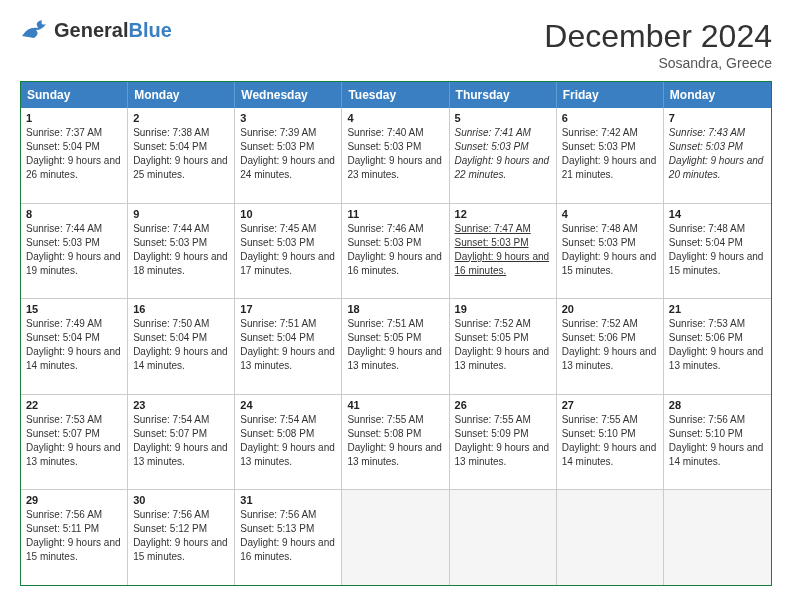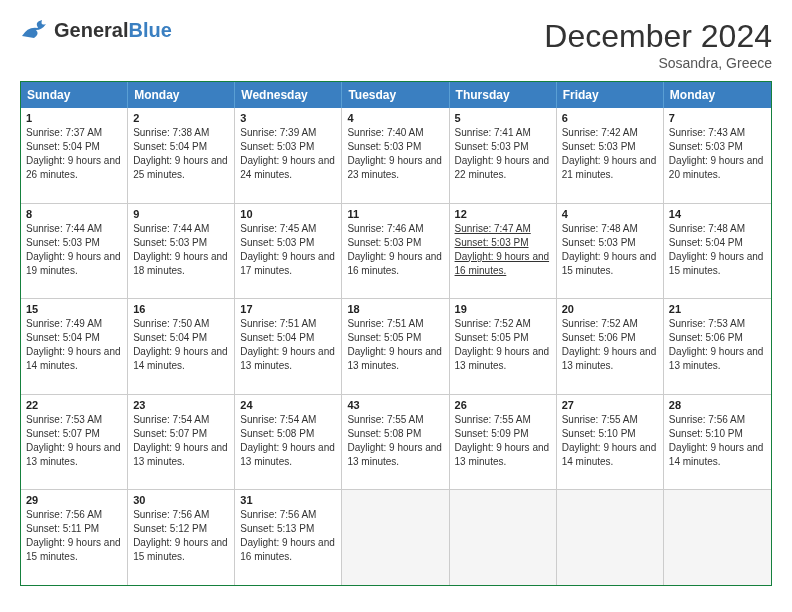--- a/index.html
+++ b/index.html
@@ -168,33 +168,33 @@
 Daylight: 9 hours and 24 minutes.</div>
           </div>
           <div class="cal-cell">
             <span class="day-num">4</span>
             <div class="cell-text" style="white-space: pre-line;">Sunrise: 7:40 AM
 Sunset: 5:03 PM
 Daylight: 9 hours and 23 minutes.</div>
           </div>
           <div class="cal-cell">
             <span class="day-num">5</span>
-            <div class="cell-text" style="white-space: pre-line;">Sunrise: 7:41 AM
+            <div class="cell-text" style="white-space: pre-line; font-style: italic;">Sunrise: 7:41 AM
 Sunset: 5:03 PM
 Daylight: 9 hours and 22 minutes.</div>
           </div>
           <div class="cal-cell">
             <span class="day-num">6</span>
             <div class="cell-text" style="white-space: pre-line;">Sunrise: 7:42 AM
 Sunset: 5:03 PM
 Daylight: 9 hours and 21 minutes.</div>
           </div>
           <div class="cal-cell">
             <span class="day-num">7</span>
-            <div class="cell-text" style="white-space: pre-line;">Sunrise: 7:43 AM
+            <div class="cell-text" style="white-space: pre-line; font-style: italic;">Sunrise: 7:43 AM
 Sunset: 5:03 PM
 Daylight: 9 hours and 20 minutes.</div>
           </div>
         </div>
         <div class="cal-row">
           <div class="cal-cell">
             <span class="day-num">8</span>
             <div class="cell-text" style="white-space: pre-line;">Sunrise: 7:44 AM
 Sunset: 5:03 PM
 Daylight: 9 hours and 19 minutes.</div>
@@ -293,21 +293,21 @@
 Sunset: 5:07 PM
 Daylight: 9 hours and 13 minutes.</div>
           </div>
           <div class="cal-cell">
             <span class="day-num">24</span>
             <div class="cell-text" style="white-space: pre-line;">Sunrise: 7:54 AM
 Sunset: 5:08 PM
 Daylight: 9 hours and 13 minutes.</div>
           </div>
           <div class="cal-cell">
-            <span class="day-num">43</span>
+            <span class="day-num">41</span>
             <div class="cell-text" style="white-space: pre-line;">Sunrise: 7:55 AM
 Sunset: 5:08 PM
 Daylight: 9 hours and 13 minutes.</div>
           </div>
           <div class="cal-cell">
             <span class="day-num">26</span>
             <div class="cell-text" style="white-space: pre-line;">Sunrise: 7:55 AM
 Sunset: 5:09 PM
 Daylight: 9 hours and 13 minutes.</div>
           </div>

